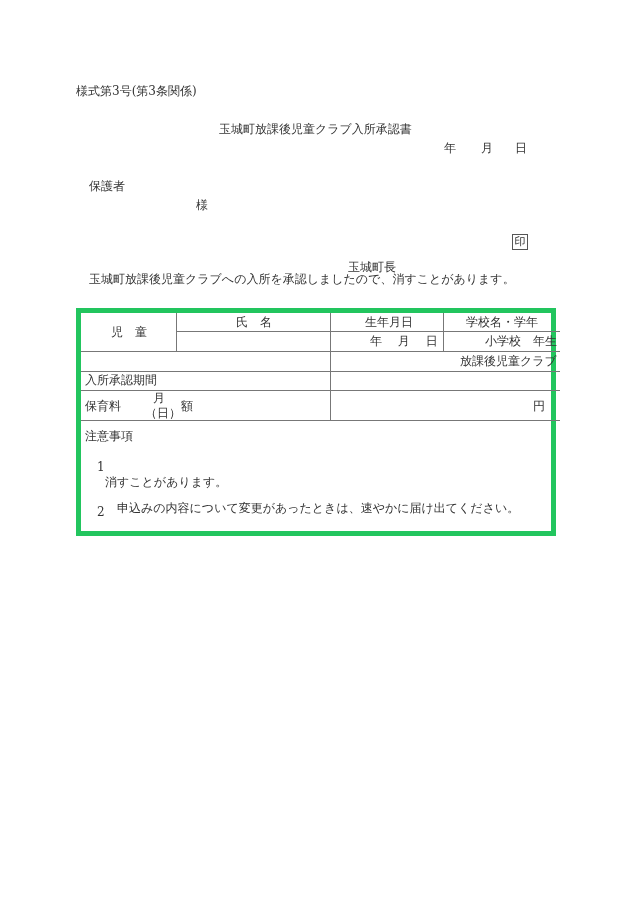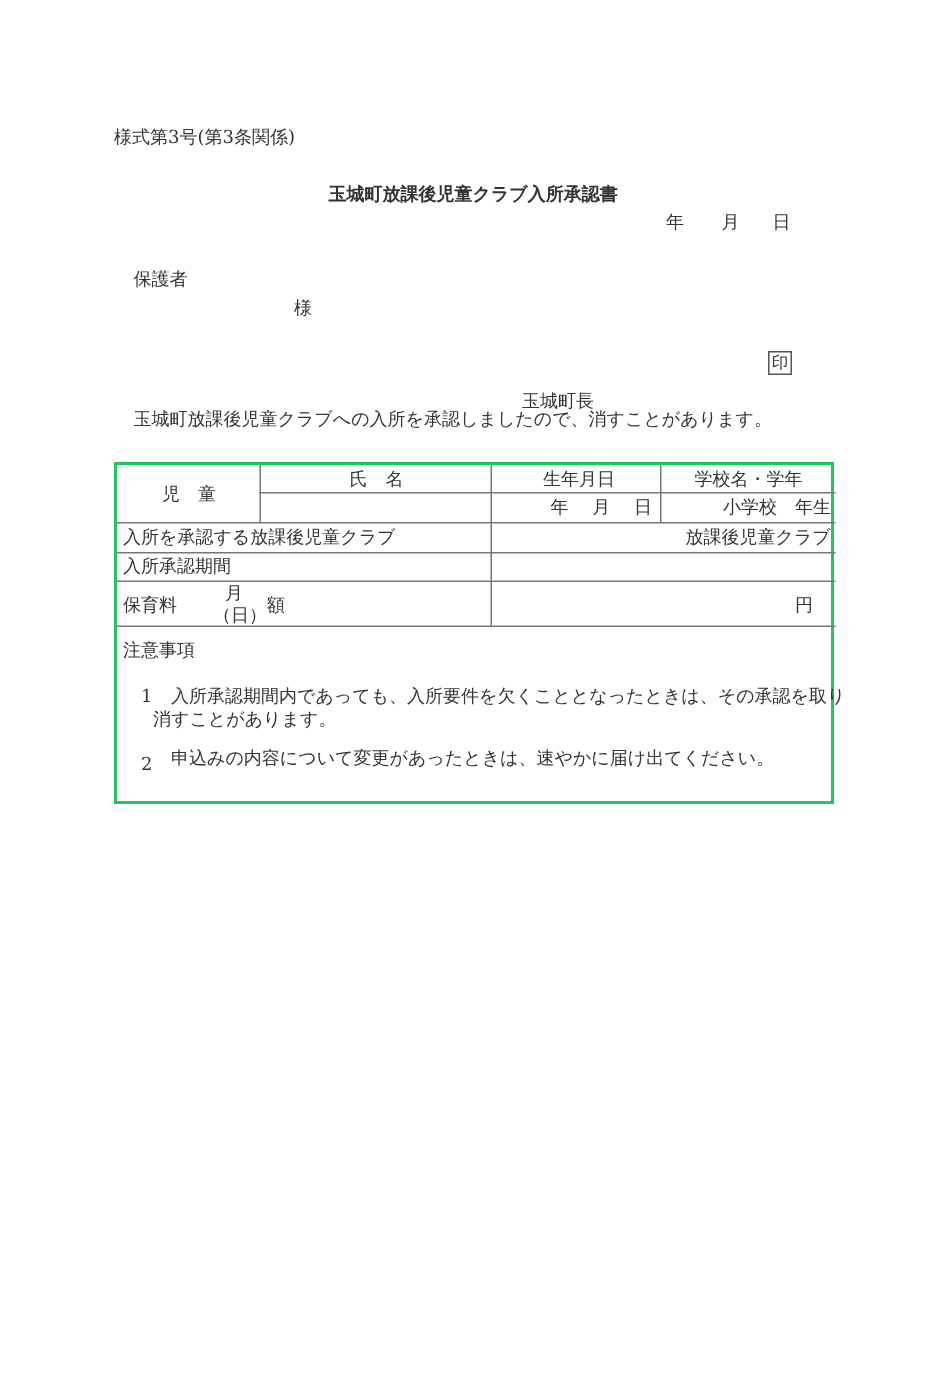--- a/index.html
+++ b/index.html
@@ -6,31 +6,31 @@
   body {
     width:630px; height:915px; background:#ffffff; position:relative; overflow:hidden;
     font-family: "DejaVu Serif", "Liberation Serif", serif; color:#333333;
     font-size:12px;
   }
   .abs { position:absolute; white-space:nowrap; line-height:14px; }
   .seal {
     position:absolute; left:512px; top:234px; width:14px; height:14px;
     border:1px solid #555; font-size:11px; line-height:14px; text-align:center;
   }
-  .tbl { position:absolute; left:76px; top:308px; width:480px; height:228px; border:2px solid #22c55e; box-sizing:border-box; }
+  .tbl { position:absolute; left:76px; top:308px; width:480px; height:228px; border:5px solid #22c55e; box-sizing:border-box; }
   .hl { position:absolute; height:0; border-top:1px solid #777; }
   .vl { position:absolute; width:0; border-left:1px solid #777; }
   .cell { position:absolute; white-space:nowrap; line-height:14px; font-size:12px; }
 </style>
 </head>
 <body>
 
 <div class="abs" style="left:76px; top:84px;">様式第3号(第3条関係)</div>
 
-<div class="abs" style="left:219px; top:122px;font-weight:bold;">玉城町放課後児童クラブ入所承認書</div>
+<div class="abs" style="left:219px; top:122px;">玉城町放課後児童クラブ入所承認書</div>
 
 <div>
   <span class="abs" style="left:444px; top:141px;">年</span>
   <span class="abs" style="left:481px; top:141px;">月</span>
   <span class="abs" style="left:515px; top:141px;">日</span>
 </div>
 
 <div class="abs" style="left:89px; top:179px;">保護者</div>
 <div class="abs" style="left:196px; top:198px;">様</div>
 
@@ -52,30 +52,28 @@
   <div class="vl" style="left:362px; top:0; height:38px;"></div>
 
   <div class="cell" style="left:30px; top:12px;">児　童</div>
   <div class="cell" style="left:155px; top:2px;">氏　名</div>
   <div class="cell" style="left:96px; top:19px; width:153px; height:19px;"></div>
   <div class="cell" style="left:284px; top:2px;">生年月日</div>
   <div class="cell" style="left:289px; top:21px;">年　 月　 日</div>
   <div class="cell" style="left:385px; top:2px;">学校名・学年</div>
   <div class="cell" style="left:404px; top:21px;">小学校　年生</div>
 
-  <div class="cell" style="left:4px; top:41px;">入所を承認する放課後児童クラブ</div>
   <div class="cell" style="left:379px; top:41px;">放課後児童クラブ</div>
 
   <div class="cell" style="left:4px; top:60px;">入所承認期間</div>
 
   <div class="cell" style="left:4px; top:86px;text-align:right;">保育料</div>
   <div class="cell" style="left:72px; top:78px;">月</div>
   <div class="cell" style="left:64px; top:93px;">（日）</div>
   <div class="cell" style="left:100px; top:86px;">額</div>
   <div class="cell" style="left:452px; top:86px;">円</div>
 
   <div class="cell" style="left:4px; top:116px;">注意事項</div>
   <div class="cell" style="left:16px; top:147px;">1</div>
-  <div class="cell" style="left:36px; top:147px;">入所承認期間内であっても、入所要件を欠くこととなったときは、その承認を取り</div>
   <div class="cell" style="left:24px; top:162px;">消すことがあります。</div>
   <div class="cell" style="left:16px; top:192px;">2</div>
   <div class="cell" style="left:36px; top:188px;">申込みの内容について変更があったときは、速やかに届け出てください。</div>
 </div>
 
 </body></html>

